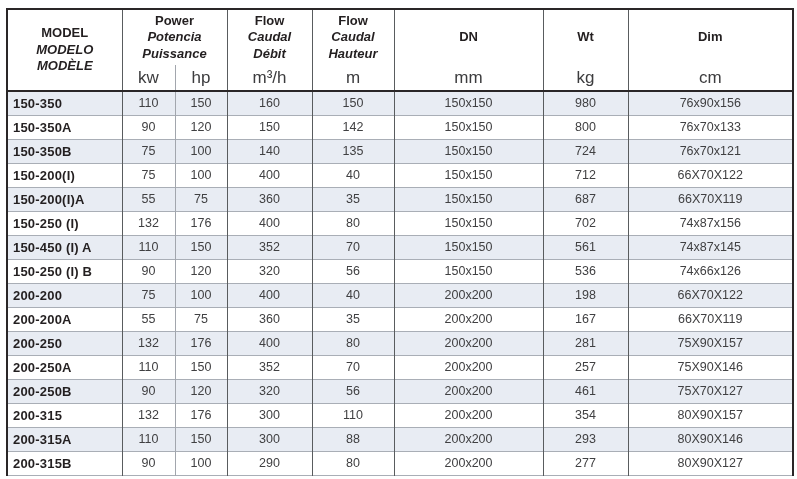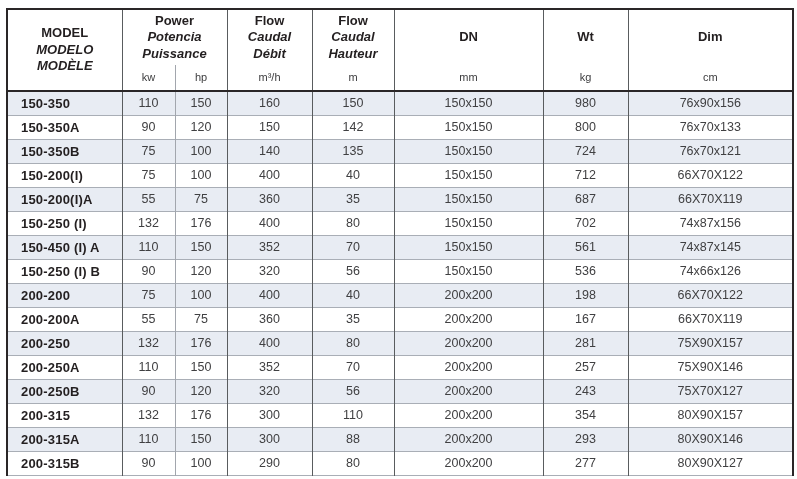--- a/index.html
+++ b/index.html
@@ -40,21 +40,21 @@
     text-align: center;
     color: #231f20;
     font-weight: bold;
     font-size: 13px;
     line-height: 1.28;
   }
   tr.title-row th { height: 55px; }
   tr.units-row th {
     height: 25px;
     font-weight: normal;
-    font-size: 11px;
+    font-size: 17px;
     color: #3c3c3e;
     vertical-align: middle;
     margin-left: 45px;
   }
   thead { border-bottom: 2px solid #2a2627; }
   .lang { font-style: italic; }
   .lang-first { font-style: normal; }
 
   
   tbody tr {
@@ -66,21 +66,21 @@
   tbody td {
     font-size: 12.5px;
     color: #404042;
     text-align: center;
     vertical-align: middle;
     white-space: nowrap;
     overflow: hidden;
   }
   tbody td.col-model {
     text-align: left;
-    padding-left: 13px;
+    padding-left: 5px;
     font-weight: bold;
     font-size: 13px;
     color: #231f20;
     letter-spacing: 0.2px;
   }
 </style>
 </head>
 <body>
 
 <div class="table-wrap">
@@ -252,21 +252,21 @@
           <td class="col-wt v-major">257</td>
           <td class="col-dim v-major">75X90X146</td>
         </tr>
         <tr class="shaded">
           <td class="col-model">200-250B</td>
           <td class="col-kw v-major">90</td>
           <td class="col-hp v-light">120</td>
           <td class="col-flow v-major">320</td>
           <td class="col-head v-major">56</td>
           <td class="col-dn v-major">200x200</td>
-          <td class="col-wt v-major">243</td>
+          <td class="col-wt v-major">461</td>
           <td class="col-dim v-major">75X70X127</td>
         </tr>
         <tr>
           <td class="col-model">200-315</td>
           <td class="col-kw v-major">132</td>
           <td class="col-hp v-light">176</td>
           <td class="col-flow v-major">300</td>
           <td class="col-head v-major">110</td>
           <td class="col-dn v-major">200x200</td>
           <td class="col-wt v-major">354</td>

